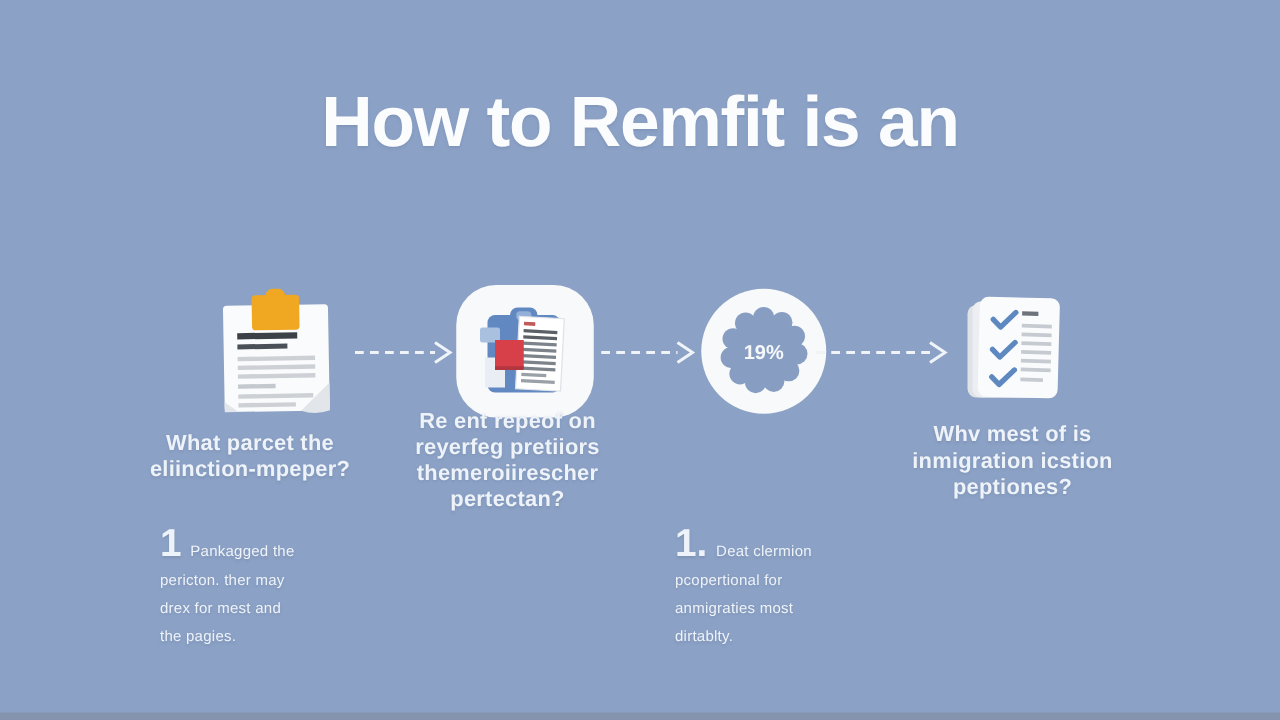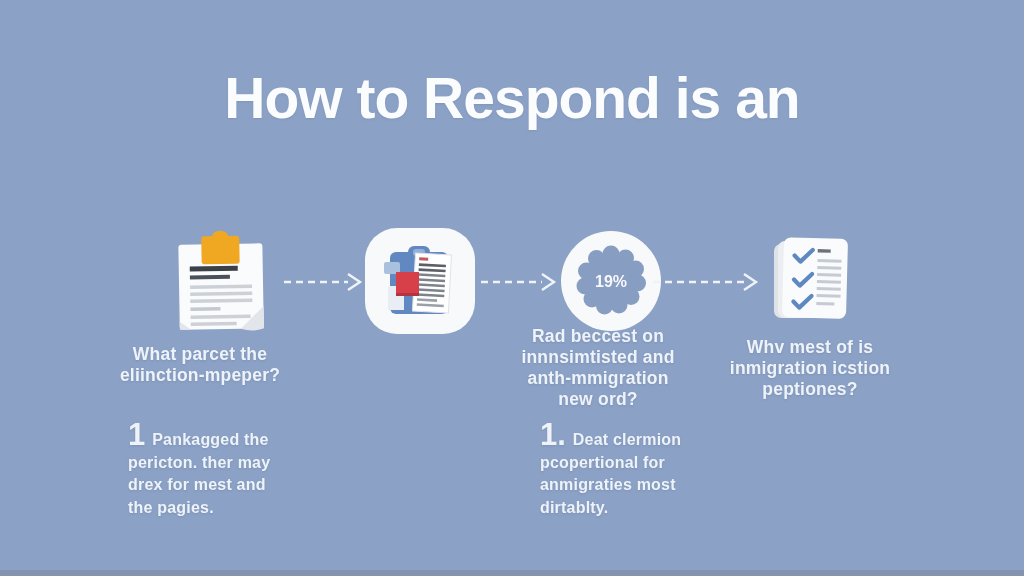--- a/index.html
+++ b/index.html
@@ -42,21 +42,21 @@
   }
   .s1 { left: 128px; top: 420px; }
   .s2 { left: 336px; top: 420px; }
   .s3 { left: 540px; top: 420px; }
   .s4 { left: 742px; top: 420px; }
   .step-num {
     font-size: 31px; font-weight: 700; line-height: 30px;
     margin-right: 7px;
   }
   .step-text {
-    font-size: 16px; line-height: 22.5px; font-weight: 700;
+    font-size: 12px; line-height: 22.5px; font-weight: 400;
     letter-spacing: 0.2px;
     white-space: pre-line;
   }
 
   .icon-wrap { position: absolute; }
   .i1 { left: 166px; top: 229px; width: 110px; height: 106px; }
   .i2 { left: 362px; top: 226px; width: 116px; height: 110px; }
   .i3 { left: 556px; top: 229px; width: 110px; height: 104px; }
   .i4 { left: 770px; top: 236px; width: 82px;  height: 84px;  }
   .icon-wrap svg { width: 100%; height: 100%; display: block; }
@@ -76,21 +76,21 @@
     font-family: "Liberation Sans", sans-serif;
     font-weight: 700;
   }
 </style>
 </head>
 <body>
 
 <div class="canvas">
 
   <div class="title-wrap">
-    <div class="title-line">How to Respond is an</div>
+    <div class="title-line">How to Remfit is an</div>
   </div>
 
   <div class="icon-wrap i1">
     <svg viewBox="0 0 110 106" xmlns="http://www.w3.org/2000/svg">
       <g transform="rotate(-1 55 53)">
         <path d="M76 100 L97 100 L97 78 Z" fill="#c9ced6"></path>
         <rect x="13" y="15" width="84" height="85" rx="3" fill="#fafbfc"></rect>
         <path d="M97 100 L97 78 L74 100 Q86 104 97 100 Z" fill="#e2e5ea"></path>
         <path d="M13 100 L13 92 L24 100 Z" fill="#e2e5ea"></path>
         <rect x="47" y="2" width="16" height="12" rx="6" fill="#f0a722"></rect>
@@ -193,24 +193,24 @@
         <rect x="47" y="44" width="24" height="3" fill="#c6cbd1"></rect>
         <rect x="47" y="51" width="24" height="3" fill="#c6cbd1"></rect>
         <rect x="47" y="58" width="24" height="3" fill="#c6cbd1"></rect>
         <rect x="47" y="66" width="18" height="3" fill="#c6cbd1"></rect>
       </g>
     </svg>
   </div>
 
   <div class="question q1">What parcet the
 eliinction-mpeper?</div>
-  <div class="question q3">Rad beccest on
-innnsimtisted and
-anth-mmigration
-new ord?</div>
+  <div class="question q2">Re ent repeof on
+reyerfeg pretiiors
+themeroiirescher
+pertectan?</div>
   <div class="question q4">Whv mest of is
 inmigration icstion
 peptiones?</div>
 
   <div class="step s1"><span class="step-num">1</span><span class="step-text">Pankagged the
 pericton. ther may
 drex for mest and
 the pagies.</span></div>
 
 

